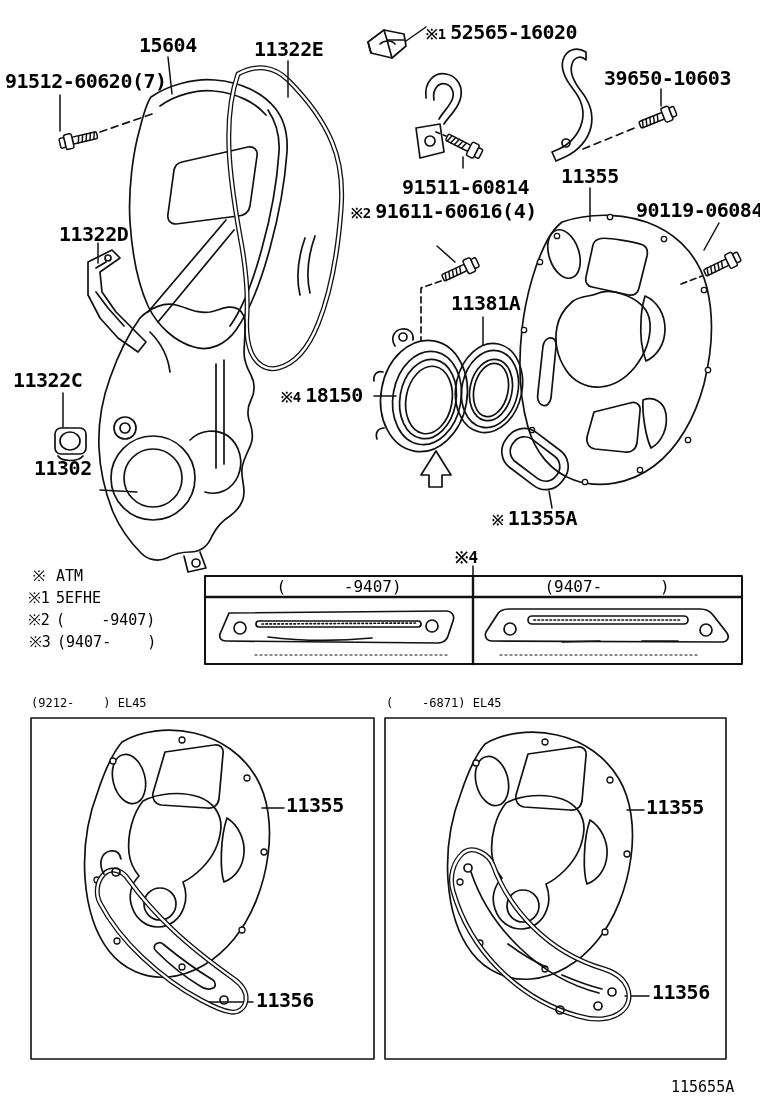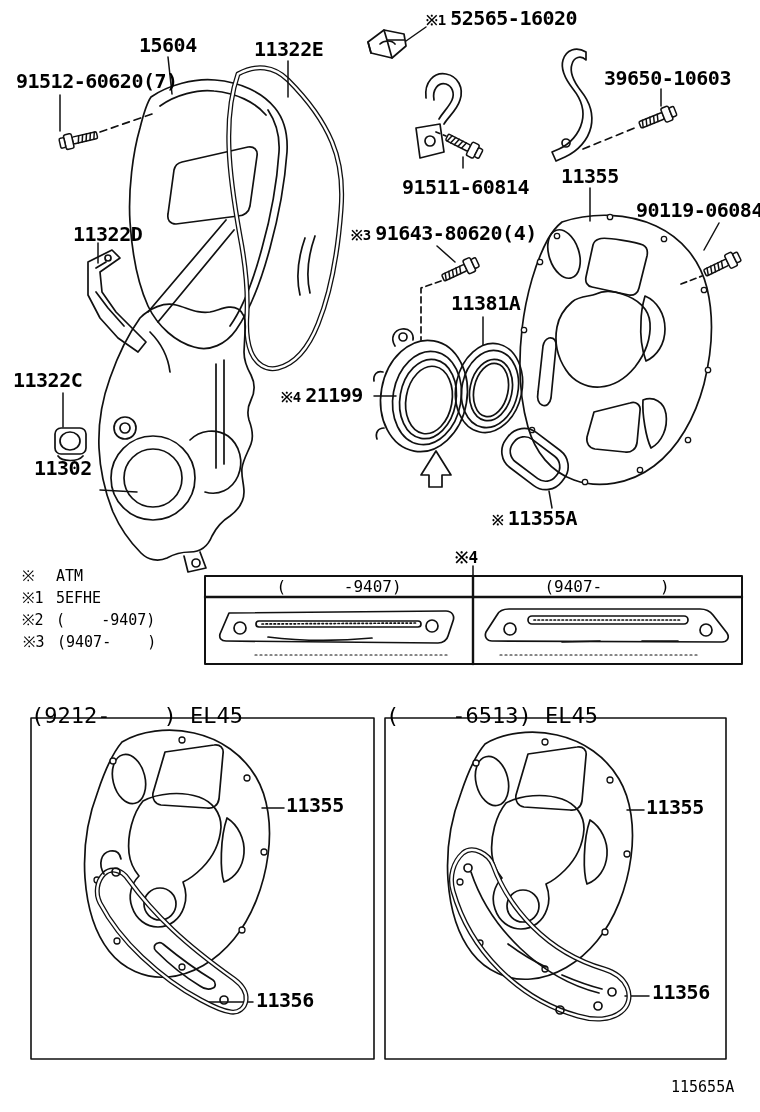--- a/index.html
+++ b/index.html
@@ -3,23 +3,23 @@
 <meta charset="utf-8">
 <style>
   html,body{margin:0;padding:0;background:#fff;}
   .stage{position:relative;width:760px;height:1112px;background:#ffffff;
          font-family:"DejaVu Sans Mono","Liberation Mono",monospace;color:#000;overflow:hidden;}
   .stage svg{position:absolute;left:0;top:0;}
   .plabel{position:absolute;font-weight:bold;font-size:20px;line-height:1;
           white-space:pre;letter-spacing:-0.5px;}
   .plabel .mark{font-size:14px;font-weight:bold;letter-spacing:0;margin-right:4px;}
   .plabel .mark:empty{display:none;margin:0;}
-  .txt{position:absolute;font-size:15px;line-height:1;white-space:pre;}
+  .txt{position:absolute;font-size:15px;line-height:1;white-space:pre;text-align:center;}
   .txt .lm{display:inline-block;width:34px;}
-  .hdr{position:absolute;font-size:22px;line-height:1;white-space:pre;margin-top:8px;}
+  .hdr{position:absolute;font-size:12px;line-height:1;white-space:pre;}
   .thead{position:absolute;font-size:16px;line-height:1;transform:translateX(-50%);white-space:pre;}
   .note4{position:absolute;font-weight:bold;font-size:16px;line-height:1;}
   .footer{position:absolute;font-size:15px;line-height:1;}
 </style>
 </head>
 <body>
 
 <div class="stage">
 
   <svg width="760" height="1112" viewBox="0 0 760 1112">
@@ -233,46 +233,46 @@
         <circle cx="612" cy="992" r="4"></circle>
           <circle cx="598" cy="1006" r="4"></circle>
           <circle cx="560" cy="1010" r="4"></circle>
           <circle cx="468" cy="868" r="4"></circle>
       </g>
     </g>
   </svg>
 
   <div class="plabel" style="left:139px;top:35px"><span>15604</span></div>
   <div class="plabel" style="left:254px;top:39px"><span>11322E</span></div>
-  <div class="plabel" style="left:16px;top:71px"><span>91512-60620(7)</span></div>
-  <div class="plabel" style="left:426px;top:8px"><span class="mark">※1</span><span>52565-16020</span></div>
+  <div class="plabel" style="left:5px;top:71px"><span>91512-60620(7)</span></div>
+  <div class="plabel" style="left:426px;top:22px"><span class="mark">※1</span><span>52565-16020</span></div>
   <div class="plabel" style="left:604px;top:68px"><span>39650-10603</span></div>
   <div class="plabel" style="left:402px;top:177px"><span>91511-60814</span></div>
   <div class="plabel" style="left:561px;top:166px"><span>11355</span></div>
-  <div class="plabel" style="left:351px;top:223px"><span class="mark">※3</span><span>91643-80620(4)</span></div>
+  <div class="plabel" style="left:351px;top:201px"><span class="mark">※2</span><span>91611-60616(4)</span></div>
   <div class="plabel" style="left:636px;top:200px"><span>90119-06084</span></div>
-  <div class="plabel" style="left:73px;top:224px"><span>11322D</span></div>
+  <div class="plabel" style="left:59px;top:224px"><span>11322D</span></div>
   <div class="plabel" style="left:451px;top:293px"><span>11381A</span></div>
-  <div class="plabel" style="left:281px;top:385px"><span class="mark">※4</span><span>21199</span></div>
+  <div class="plabel" style="left:281px;top:385px"><span class="mark">※4</span><span>18150</span></div>
   <div class="plabel" style="left:13px;top:370px"><span>11322C</span></div>
   <div class="plabel" style="left:34px;top:458px"><span>11302</span></div>
   <div class="plabel" style="left:492px;top:508px"><span class="mark">※</span><span>11355A</span></div>
 
   <div>
     <div class="txt" style="left:22px;top:569px"><span class="lm">※</span><span>ATM</span></div>
     <div class="txt" style="left:22px;top:591px"><span class="lm">※1</span><span>5EFHE</span></div>
     <div class="txt" style="left:22px;top:613px"><span class="lm">※2</span><span>(    -9407)</span></div>
     <div class="txt" style="left:23px;top:635px"><span class="lm">※3</span><span>(9407-    )</span></div>
   </div>
 
   <div class="note4" style="left:455px;top:550px">※4</div>
   <div class="thead" style="left:339px;top:579px">(      -9407)</div>
   <div class="thead" style="left:607px;top:579px">(9407-      )</div>
 
   <div class="hdr" style="left:31px;top:697px">(9212-    ) EL45</div>
-  <div class="hdr" style="left:386px;top:697px">(    -6513) EL45</div>
+  <div class="hdr" style="left:386px;top:697px">(    -6871) EL45</div>
   <div class="plabel" style="left:286px;top:795px"><span>11355</span></div>
   <div class="plabel" style="left:256px;top:990px"><span>11356</span></div>
   <div class="plabel" style="left:646px;top:797px"><span>11355</span></div>
   <div class="plabel" style="left:652px;top:982px"><span>11356</span></div>
 
   <div class="footer" style="left:671px;top:1080px">115655A</div>
 </div>
 
 </body></html>

